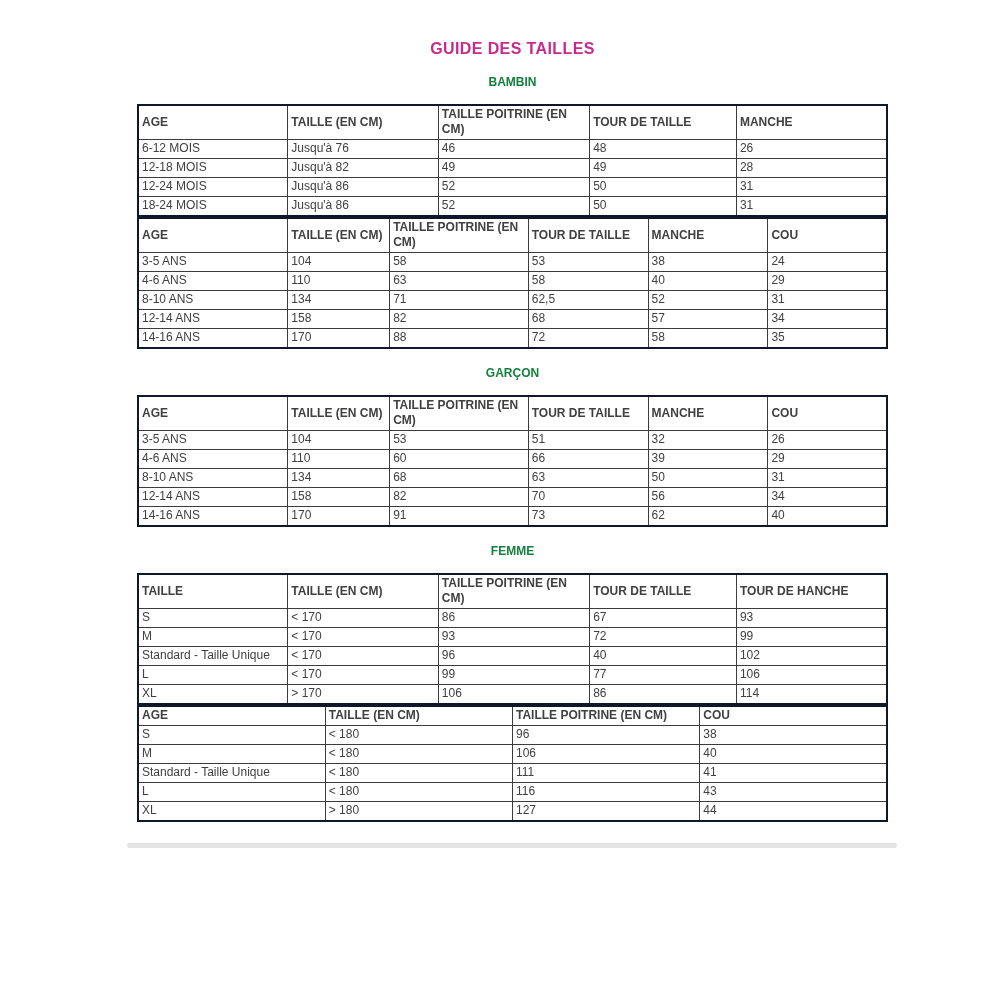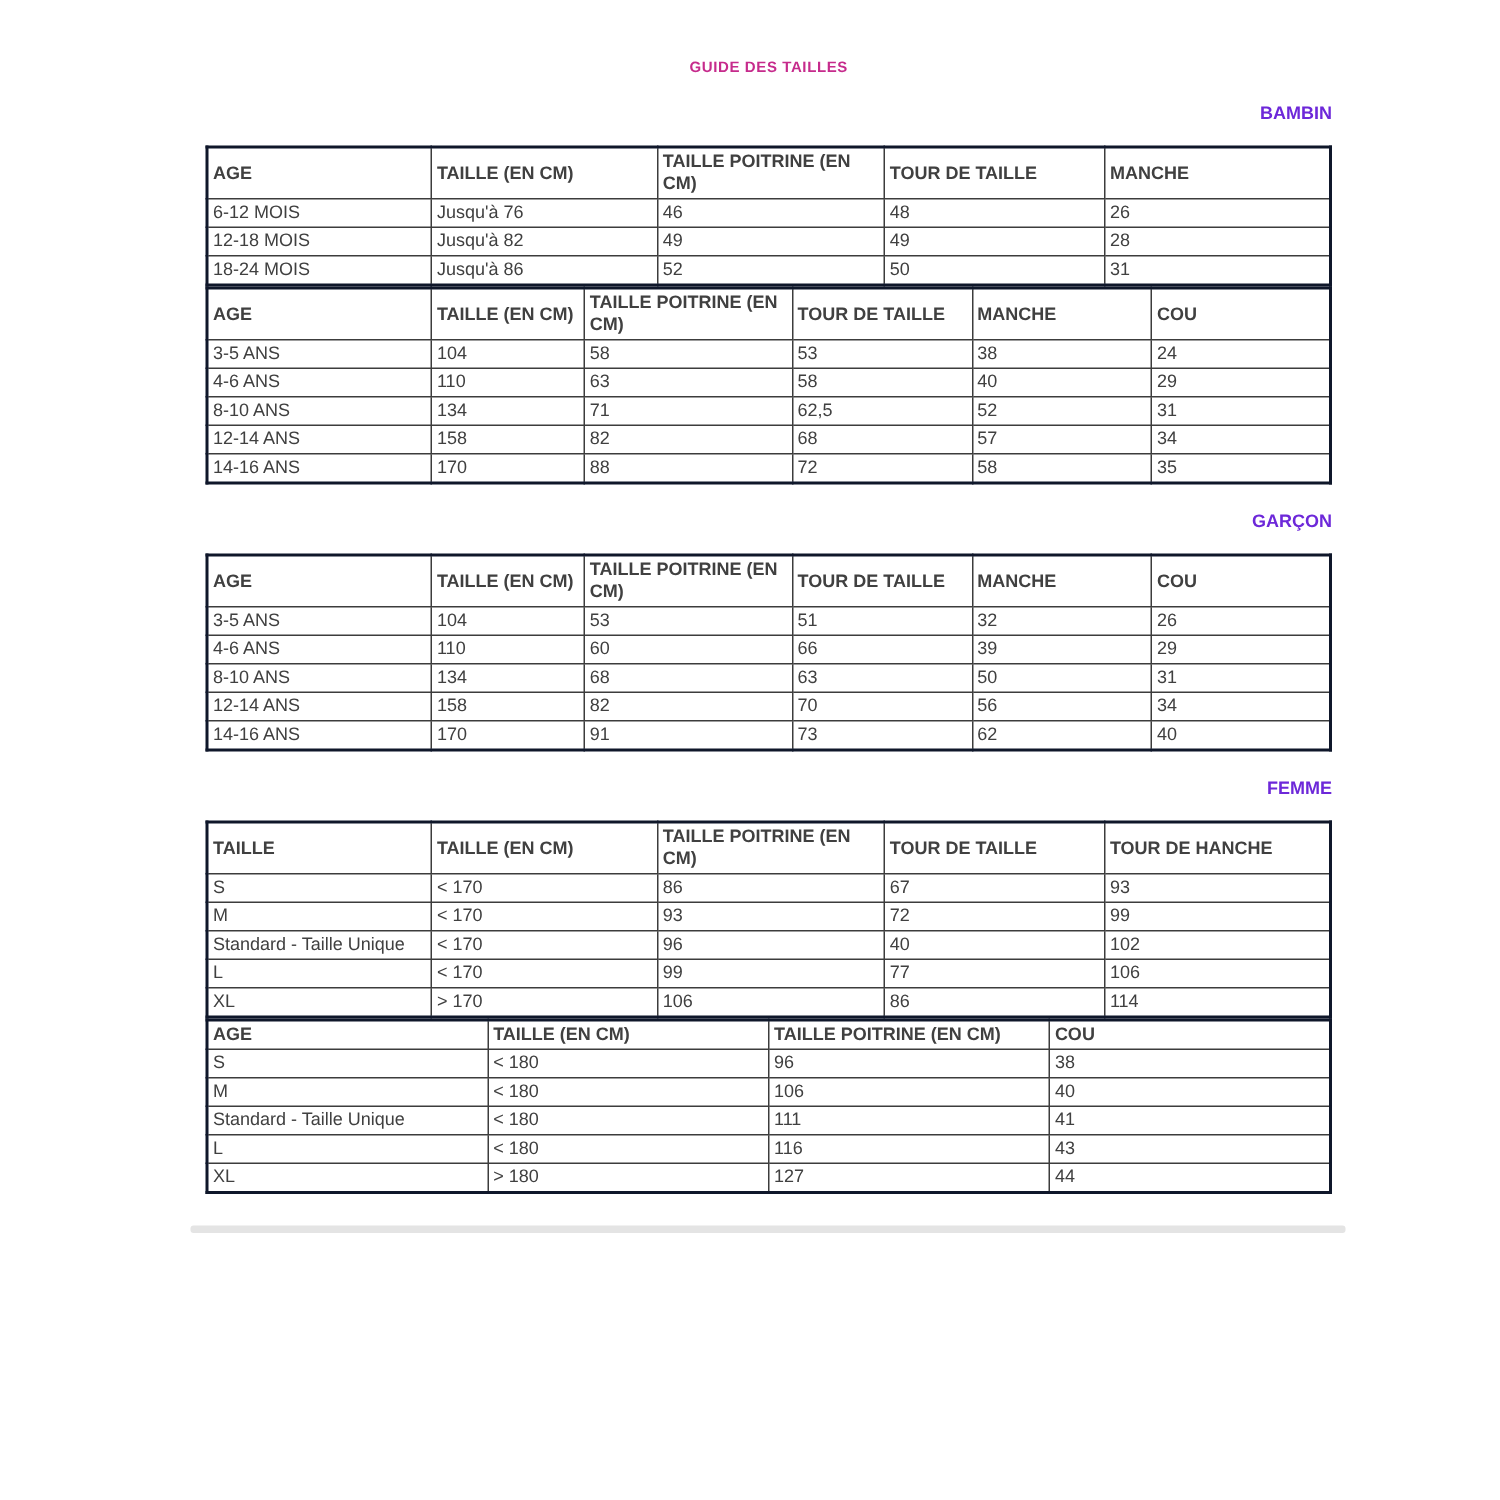--- a/index.html
+++ b/index.html
@@ -11,32 +11,32 @@
     overflow: hidden;
   }
   main {
     width: 751px;
     margin-left: 137px;
   }
   .page-title {
     margin-top: 40px;
     margin-bottom: 15px;
     text-align: center;
-    font-size: 10px;
+    font-size: 16px;
     font-weight: bold;
     letter-spacing: 0.4px;
     color: #c62b8c;
   }
   .section-title {
     margin-top: 17px;
     margin-bottom: 15px;
-    text-align: right;
+    text-align: center;
     font-size: 12px;
     font-weight: bold;
-    color: #6d28d9;
+    color: #15803d;
   }
   table {
     width: 100%;
     border-collapse: collapse;
     border: 2px solid #0f172a;
     table-layout: fixed;
   }
   th, td {
     border: 1px solid #3c3c3c;
     font-size: 12px;
@@ -91,20 +91,27 @@
             <td>26</td>
           </tr>
           <tr>
             <td>12-18 MOIS</td>
             <td>Jusqu'à 82</td>
             <td>49</td>
             <td>49</td>
             <td>28</td>
           </tr>
           <tr>
+            <td>12-24 MOIS</td>
+            <td>Jusqu'à 86</td>
+            <td>52</td>
+            <td>50</td>
+            <td>31</td>
+          </tr>
+          <tr>
             <td>18-24 MOIS</td>
             <td>Jusqu'à 86</td>
             <td>52</td>
             <td>50</td>
             <td>31</td>
           </tr>
         </tbody>
       </table>
       <table>
         <colgroup>

